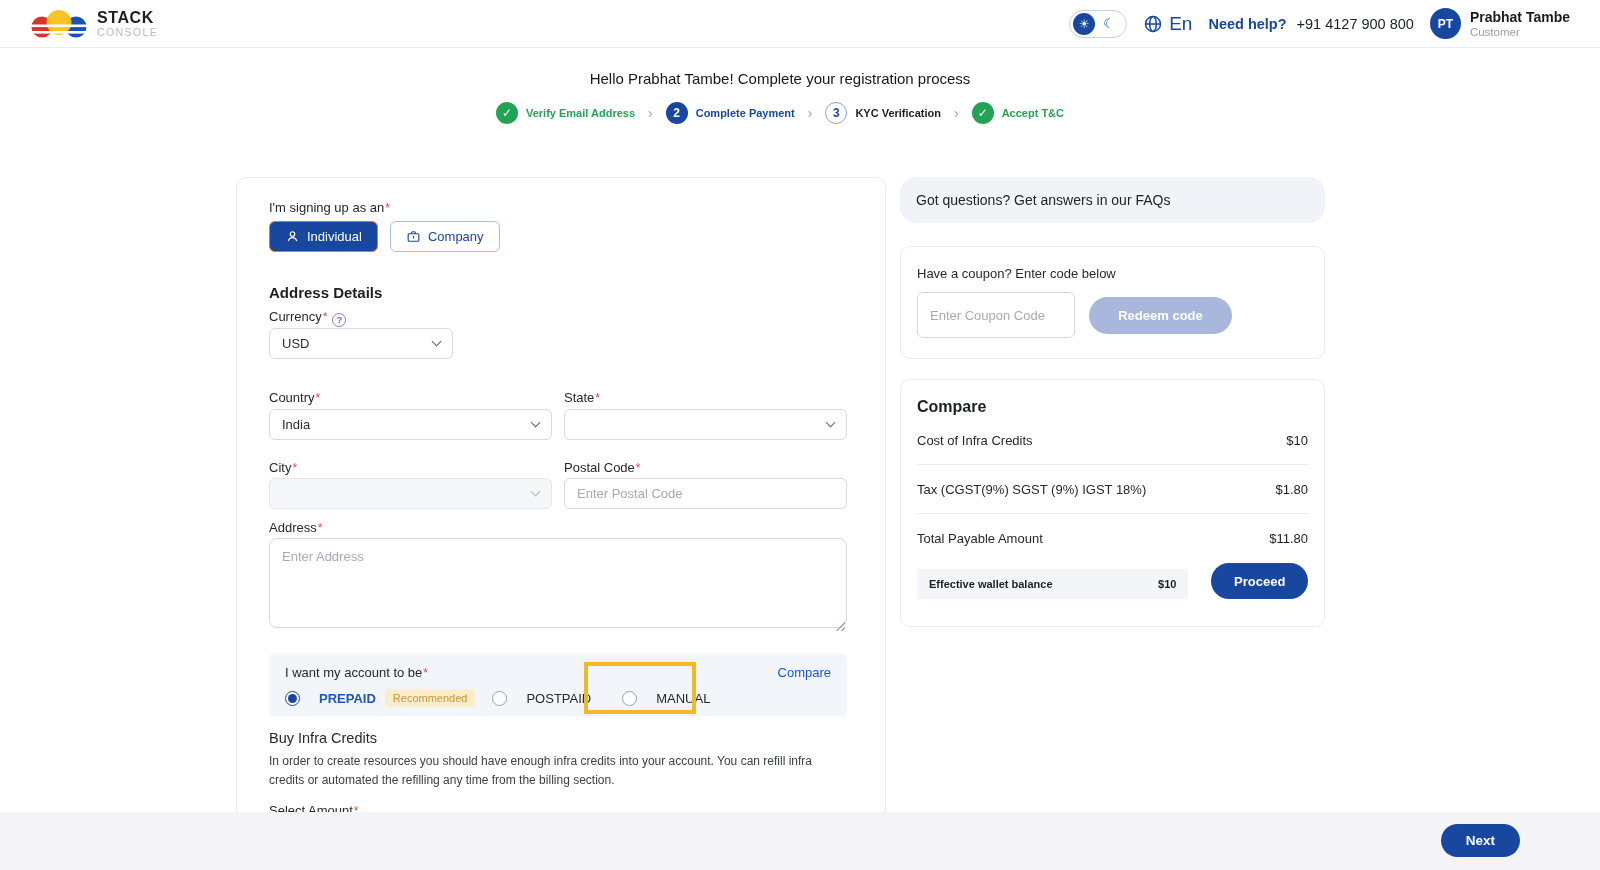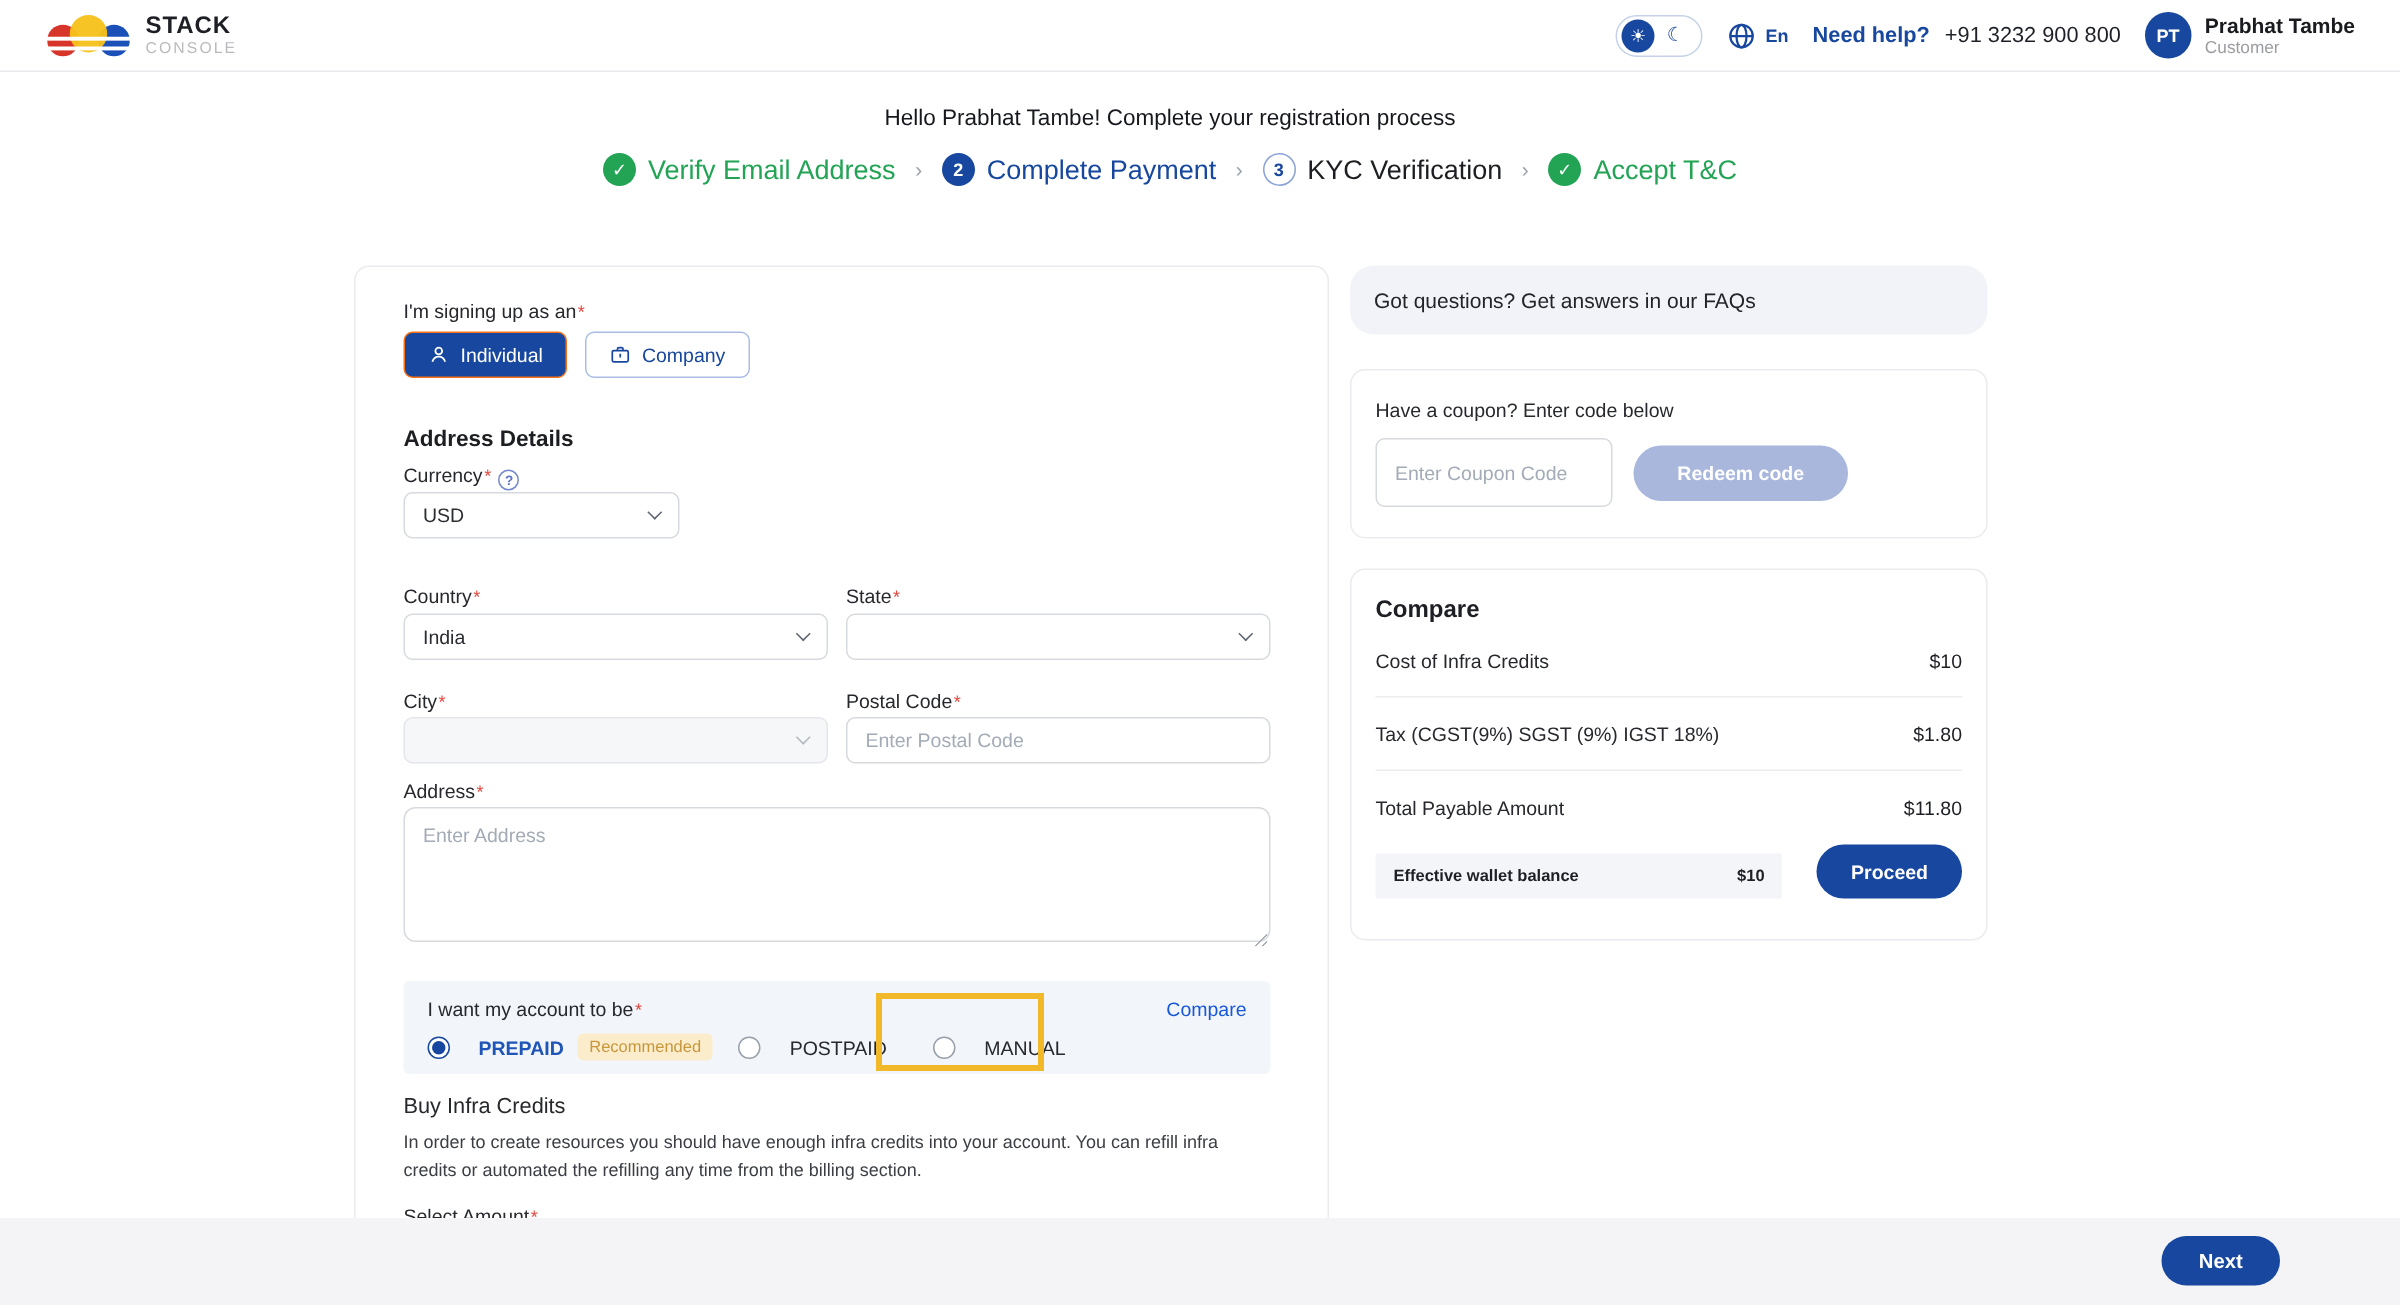--- a/index.html
+++ b/index.html
@@ -13,41 +13,41 @@
   .brand { display:flex; align-items:center; gap:9px; }
   .brand-text .t1 { font-size:16px; font-weight:bold; letter-spacing:.6px; color:#1d1f24; line-height:17px; }
   .brand-text .t2 { font-size:10.5px; letter-spacing:1.4px; color:#b9babd; line-height:12px; }
   .header-right { margin-left:auto; display:flex; align-items:center; gap:16px; }
   .theme-toggle { width:58px; height:28px; border:1px solid #c7d2e8; border-radius:15px; background:#fff;
                   display:flex; align-items:center; gap:4px; padding:0 3px; cursor:pointer; }
   .sun-chip { width:22px; height:22px; border-radius:50%; background:#17479E; color:#fff; font-size:12px;
               display:flex; align-items:center; justify-content:center; }
   .moon-chip { color:#17479E; font-size:13px; width:20px; text-align:center; }
   .lang { display:flex; align-items:center; gap:6px; }
-  .lang-label { color:#17479E; font-weight:bold; font-size:12px; }
+  .lang-label { color:#17479E; font-weight:normal; font-size:19px; }
   .help-label { color:#17479E; font-weight:bold; font-size:14.5px; }
   .phone { color:#1d2026; font-size:14.5px; font-weight:500; margin-left:-6px; }
   .userbox { display:flex; align-items:center; gap:9px; }
   .avatar { width:31px; height:31px; border-radius:50%; background:#17479E; color:#fff; font-weight:bold;
             font-size:12px; display:flex; align-items:center; justify-content:center; }
   .user-name { font-size:14px; font-weight:bold; color:#191b1f; line-height:16px; }
   .user-role { font-size:11.5px; color:#9b9da2; line-height:14px; }
 
   
   .center-wrap { position:absolute; left:0; width:1560px; text-align:center; }
   .page-title { top:70px; font-size:15px; font-weight:400; color:#16181d; }
   .stepper { position:absolute; top:102px; left:0; width:1560px; display:flex; align-items:center;
              justify-content:center; gap:13px; }
   .step { display:flex; align-items:center; gap:8px; }
   .step-circle { width:22px; height:22px; border-radius:50%; display:flex; align-items:center;
                  justify-content:center; font-size:12px; font-weight:bold; }
   .step-circle.done { background:#23A455; color:#fff; font-size:12px; }
   .step-circle.active { background:#17479E; color:#fff; }
   .step-circle.pending { background:#fff; color:#17479E; border:1px solid #8ba2d6; }
-  .step-label { font-size:18px; font-weight:normal; }
+  .step-label { font-size:11px; font-weight:bold; }
   .step-label.green { color:#23A455; }
   .step-label.blue { color:#17479E; }
   .step-label.dark { color:#1c1e22; }
   .step-sep { color:#9aa0a7; font-size:14px; }
 
   
   .left-card { position:absolute; left:236px; top:177px; width:650px; height:716px; background:#fff;
                border:1px solid #e9ebee; border-radius:10px; }
   .lc-inner { position:relative; width:100%; height:100%; }
   .field-label { font-size:13px; color:#26282d; }
@@ -164,21 +164,21 @@
     </div>
     <div class="lang">
       <svg width="20" height="20" viewBox="0 0 24 24" fill="none" stroke="#17479E" stroke-width="1.8">
         <circle cx="12" cy="12" r="9"></circle>
         <ellipse cx="12" cy="12" rx="4" ry="9"></ellipse>
         <path d="M3 12h18"></path>
       </svg>
       <span class="lang-label">En</span>
     </div>
     <span class="help-label">Need help?</span>
-    <span class="phone">+91 3232 900 800</span>
+    <span class="phone">+91 4127 900 800</span>
     <div class="userbox">
       <div class="avatar">PT</div>
       <div>
         <div class="user-name">Prabhat Tambe</div>
         <div class="user-role">Customer</div>
       </div>
     </div>
   </div>
 </div>
 

